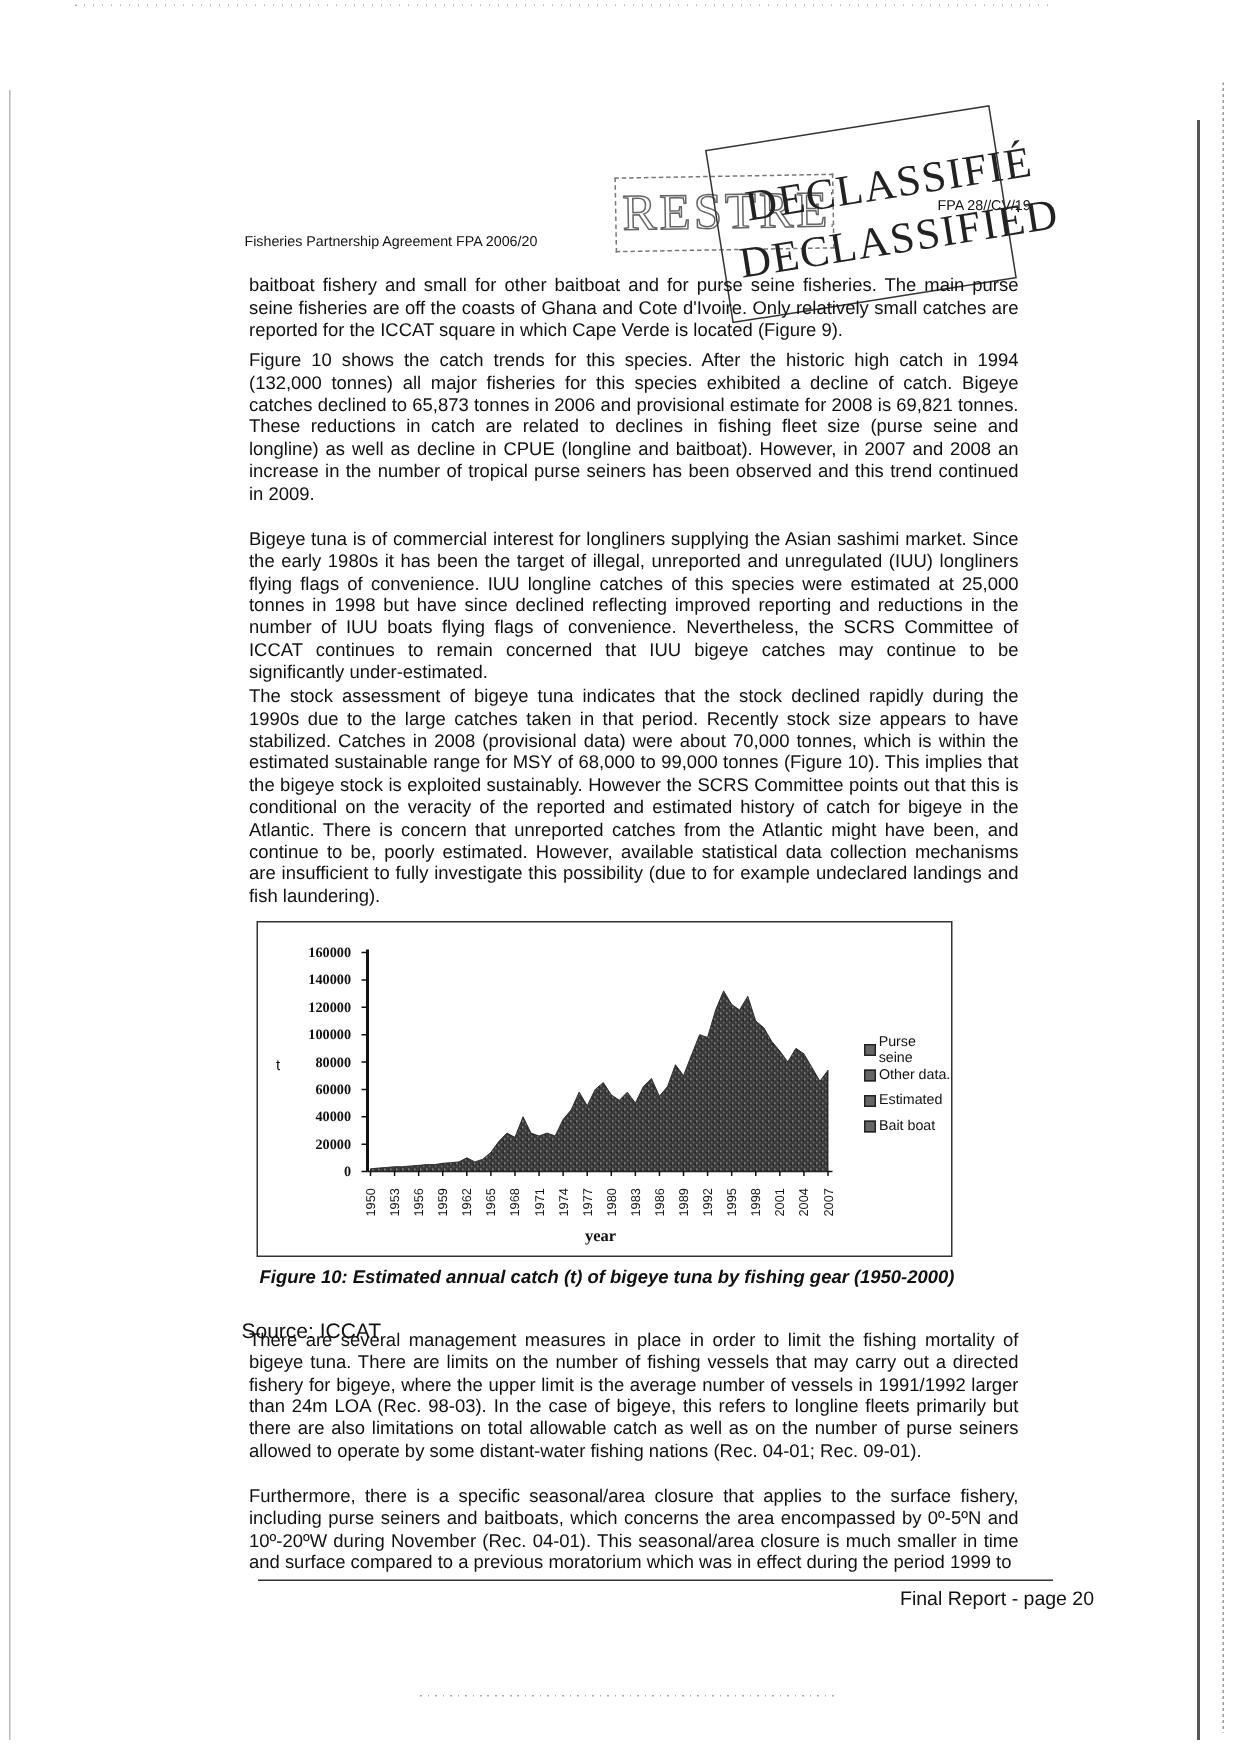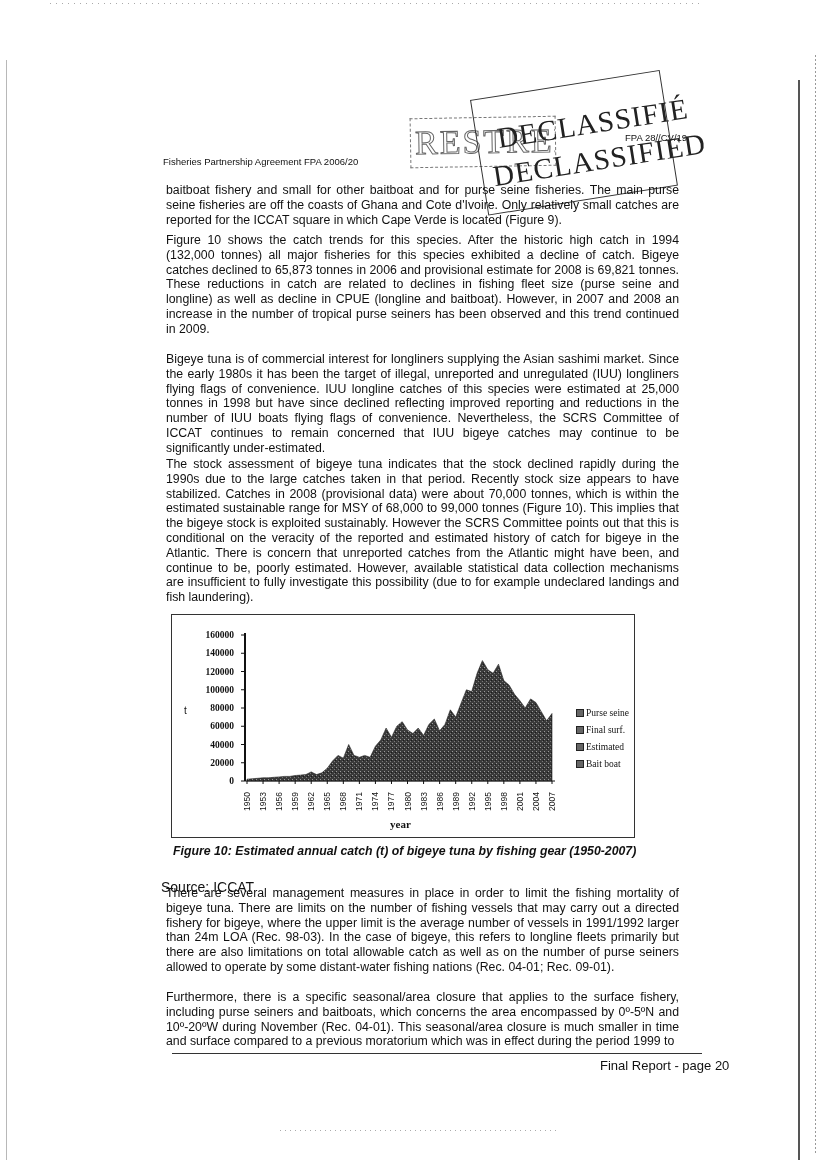--- a/index.html
+++ b/index.html
@@ -36,21 +36,21 @@
     line-height: 14.8px; text-align: justify; margin: 0;
   }
 
   .figure-frame {
     position: absolute; left: 171px; top: 614px; width: 462px; height: 222px;
     border: 1px solid #333; background: #fff;
   }
   .fig-svg { position: absolute; left: 0; top: 0; }
   .ytick { font-family: "Liberation Serif", serif; font-size: 9.5px; font-weight: bold; fill: #111; }
   .xtick { font-family: "Liberation Sans", sans-serif; font-size: 8.5px; fill: #111; }
-  .legend { position: absolute; left: 404px; top: 89px; font-family: Liberation Serif, serif; font-size: 9.5px; }
+  .legend { position: absolute; left: 404px; top: 76px; font-family: Liberation Sans, sans-serif; font-size: 9.5px; }
   .legend-item { display: flex; align-items: center; height: 17px; }
   .legend-swatch { width: 6px; height: 6px; border: 1px solid #222; margin-right: 2px; background: #666; }
   .year-label { position: absolute; left: 218px; top: 203px; font-family: "Liberation Serif", serif; font-size: 11px; font-weight: bold; }
   .t-label { position: absolute; left: 12px; top: 90px; font-size: 10px; }
 
   .caption { position: absolute; left: 173px; top: 844px; font-size: 12.3px; font-weight: bold; font-style: italic; }
   .source { position: absolute; left: 161px; top: 879px; font-size: 14px; }
 
   .footer-rule { position: absolute; left: 172px; top: 1053px; width: 530px; height: 1px; background: #333; }
   .footer-text { position: absolute; left: 600px; top: 1058px; font-size: 13px; }
@@ -155,34 +155,34 @@
       </g>
   </svg>
   <div class="t-label">t</div>
   <div class="legend">
     <div class="legend-item">
         <span class="legend-swatch"></span>
         <span>Purse seine</span>
       </div>
     <div class="legend-item">
         <span class="legend-swatch"></span>
-        <span>Final surf.</span>
+        <span>Other data.</span>
       </div>
     <div class="legend-item">
         <span class="legend-swatch"></span>
         <span>Estimated</span>
       </div>
     <div class="legend-item">
         <span class="legend-swatch"></span>
         <span>Bait boat</span>
       </div>
   </div>
   <div class="year-label">year</div>
 </div>
 
-<div class="caption">Figure 10: Estimated annual catch (t) of bigeye tuna by fishing gear (1950-2007)</div>
+<div class="caption">Figure 10: Estimated annual catch (t) of bigeye tuna by fishing gear (1950-2000)</div>
 <div class="source">Source: ICCAT</div>
 
 <p class="body-text" style="top:886px;">There are several management measures in place in order to limit the fishing mortality of bigeye tuna. There are limits on the number of fishing vessels that may carry out a directed fishery for bigeye, where the upper limit is the average number of vessels in 1991/1992 larger than 24m LOA (Rec. 98-03). In the case of bigeye, this refers to longline fleets primarily but there are also limitations on total allowable catch as well as on the number of purse seiners allowed to operate by some distant-water fishing nations (Rec. 04-01; Rec. 09-01).</p>
 <p class="body-text" style="top:990px;">Furthermore, there is a specific seasonal/area closure that applies to the surface fishery, including purse seiners and baitboats, which concerns the area encompassed by 0º-5ºN and 10º-20ºW during November (Rec. 04-01). This seasonal/area closure is much smaller in time and surface compared to a previous moratorium which was in effect during the period 1999 to</p>
 
 <div class="footer-rule"></div>
 <div class="footer-text">Final Report - page 20</div>
 
 </body></html>

